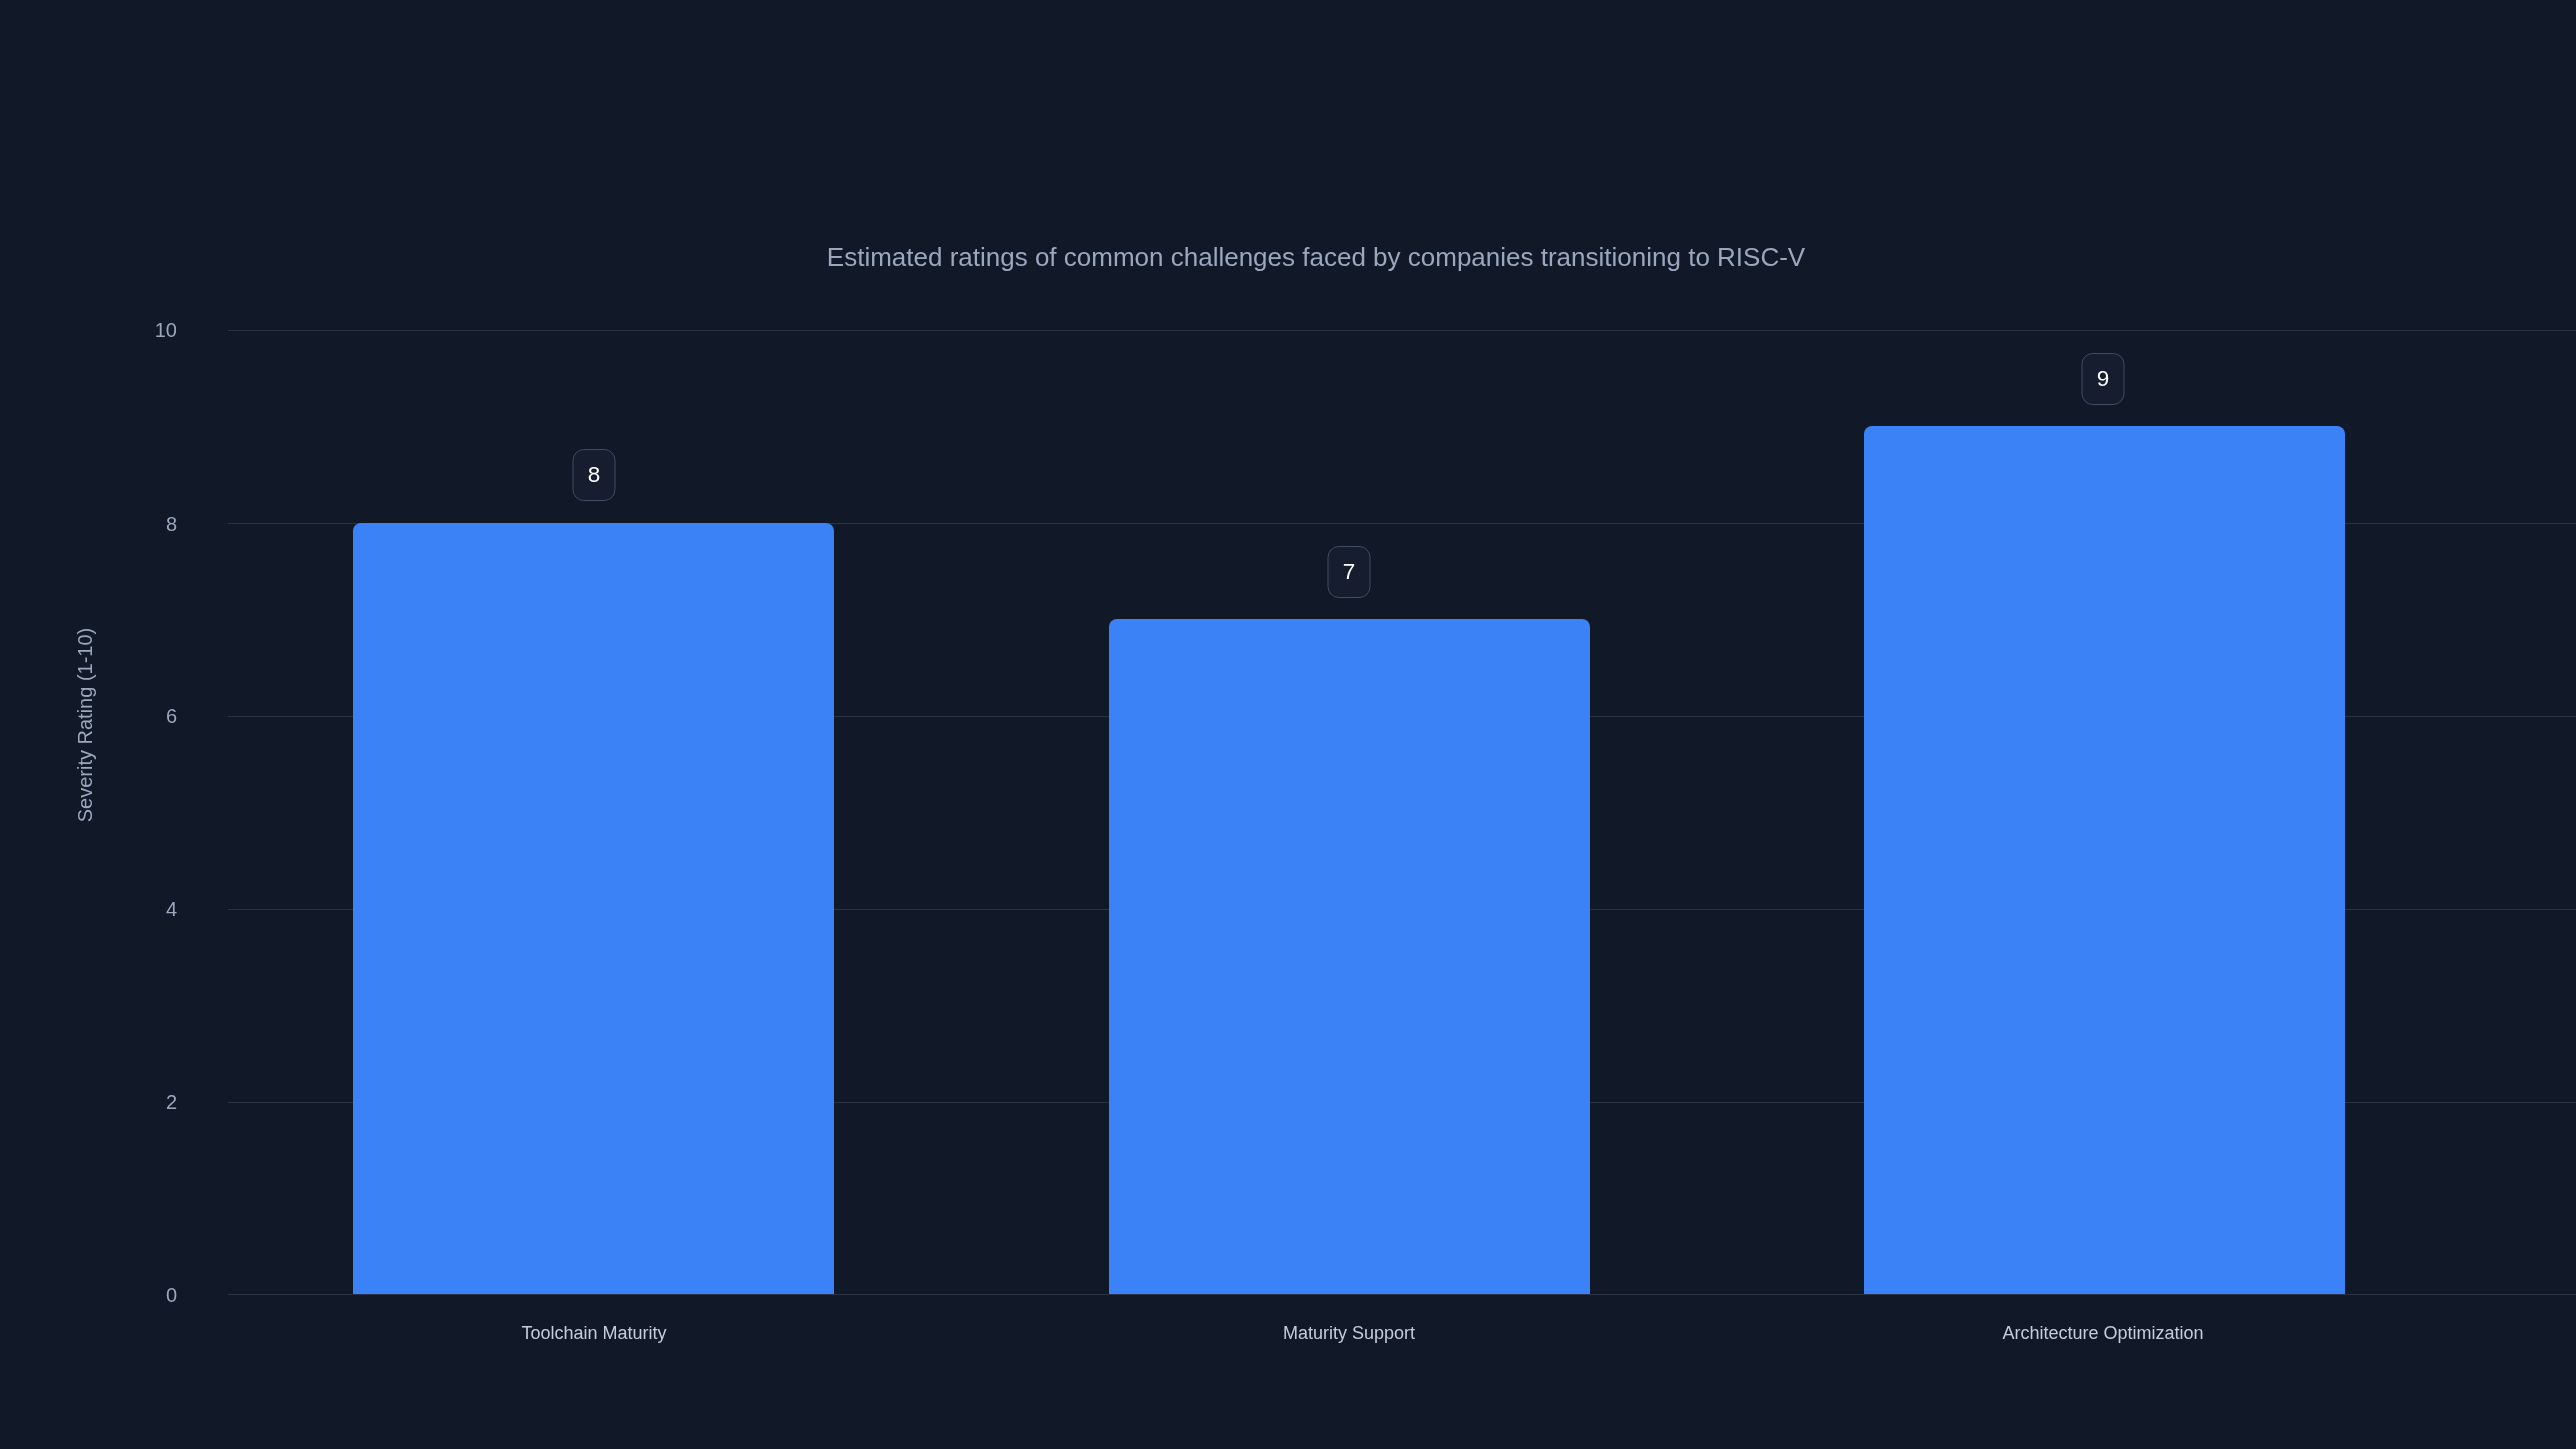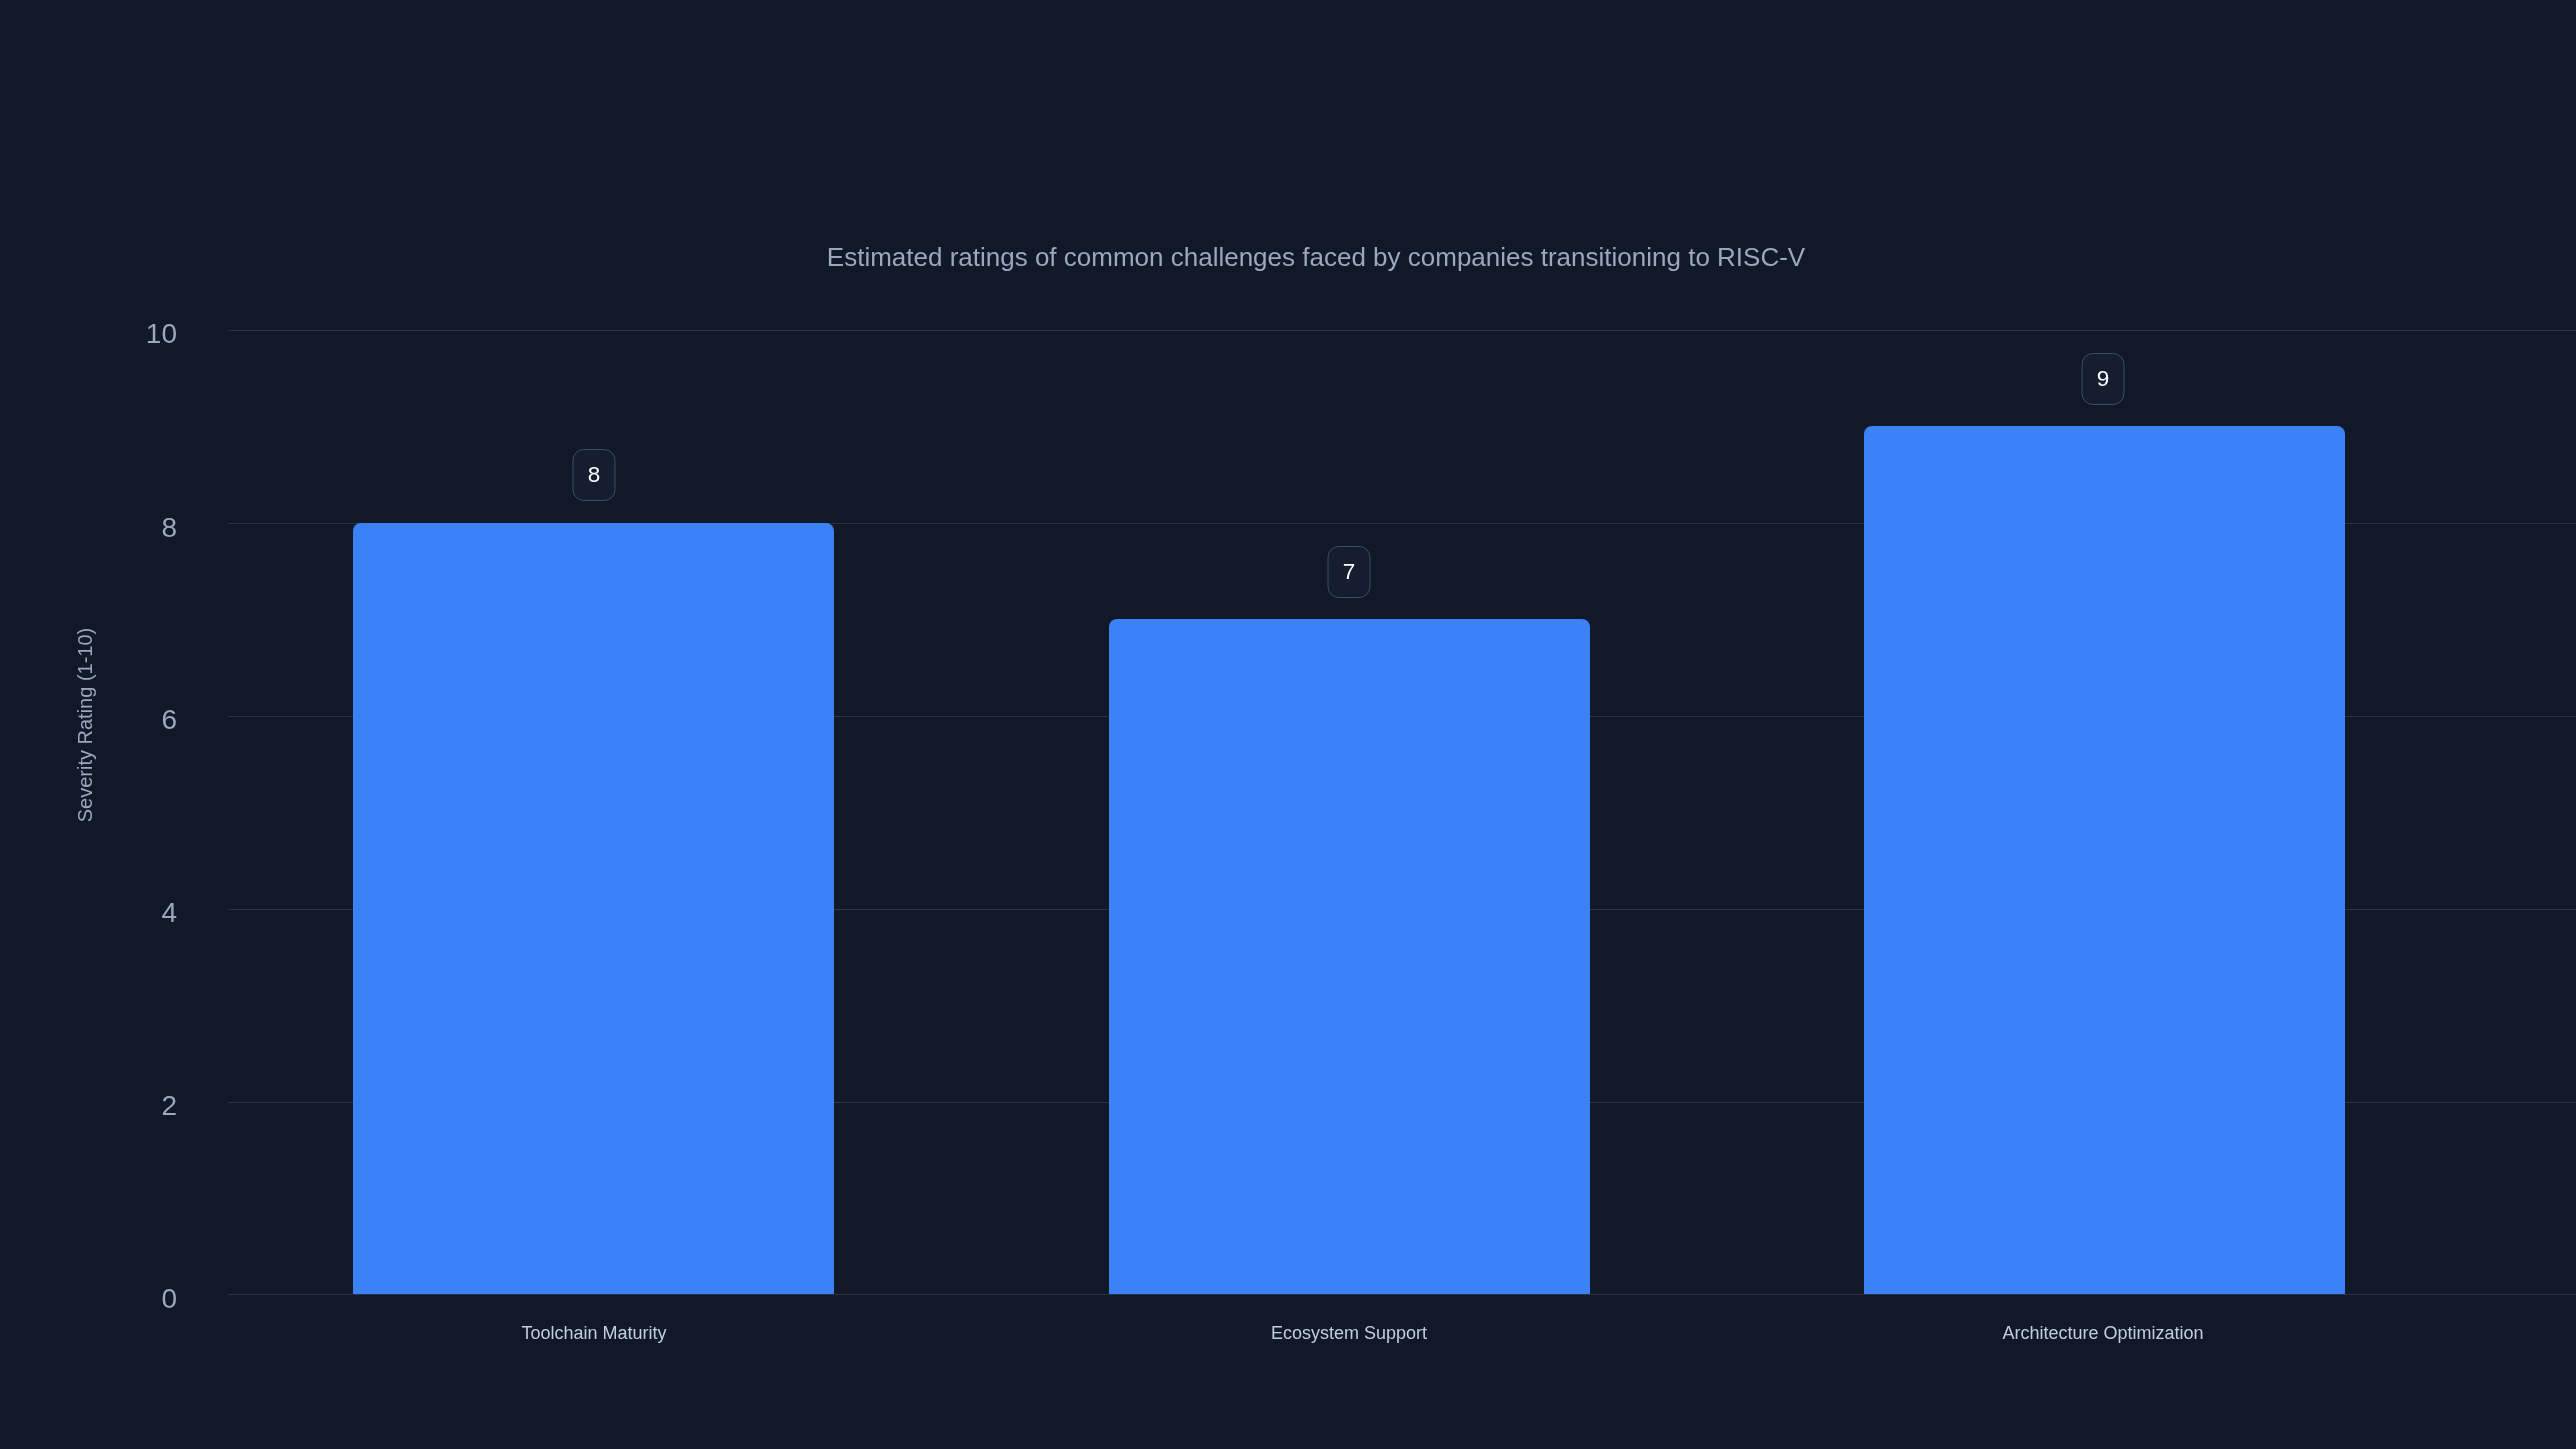--- a/index.html
+++ b/index.html
@@ -68,21 +68,21 @@
   }
   .gridline.baseline {
     background: #2a3346;
   }
 
   
   .y-tick-label {
     position: absolute;
     right: 2572px;      
     text-align: right;
-    font-size: 28px;
+    font-size: 20px;
     color: #9aa7bd;
     line-height: 1;
     white-space: nowrap;
     margin-left: 48px;
   }
   #y-axis-labels {
     position: absolute;
     left: 0;
     top: 330px;
     width: 197px;
@@ -173,17 +173,17 @@
     <div class="bar" style="left:125px;  width:481px;  height:771px;"></div>
     <div class="bar" style="left:881px; width:481px;  height:675px;"></div>
     <div class="bar" style="left:1636px; width:481px;  height:868px;"></div>
   </div>
 
   <div class="value-badge" style="left:594px;  top:449px;">8</div>
   <div class="value-badge" style="left:1349px; top:546px;">7</div>
   <div class="value-badge" style="left:2103px; top:353px;">9</div>
 
   <div class="x-tick-label" style="left:594px;">Toolchain Maturity</div>
-  <div class="x-tick-label" style="left:1349px;">Ecosystem Support</div>
+  <div class="x-tick-label" style="left:1349px;">Maturity Support</div>
   <div class="x-tick-label" style="left:2103px;">Architecture Optimization</div>
 
 </div>
 
 
 </body></html>

